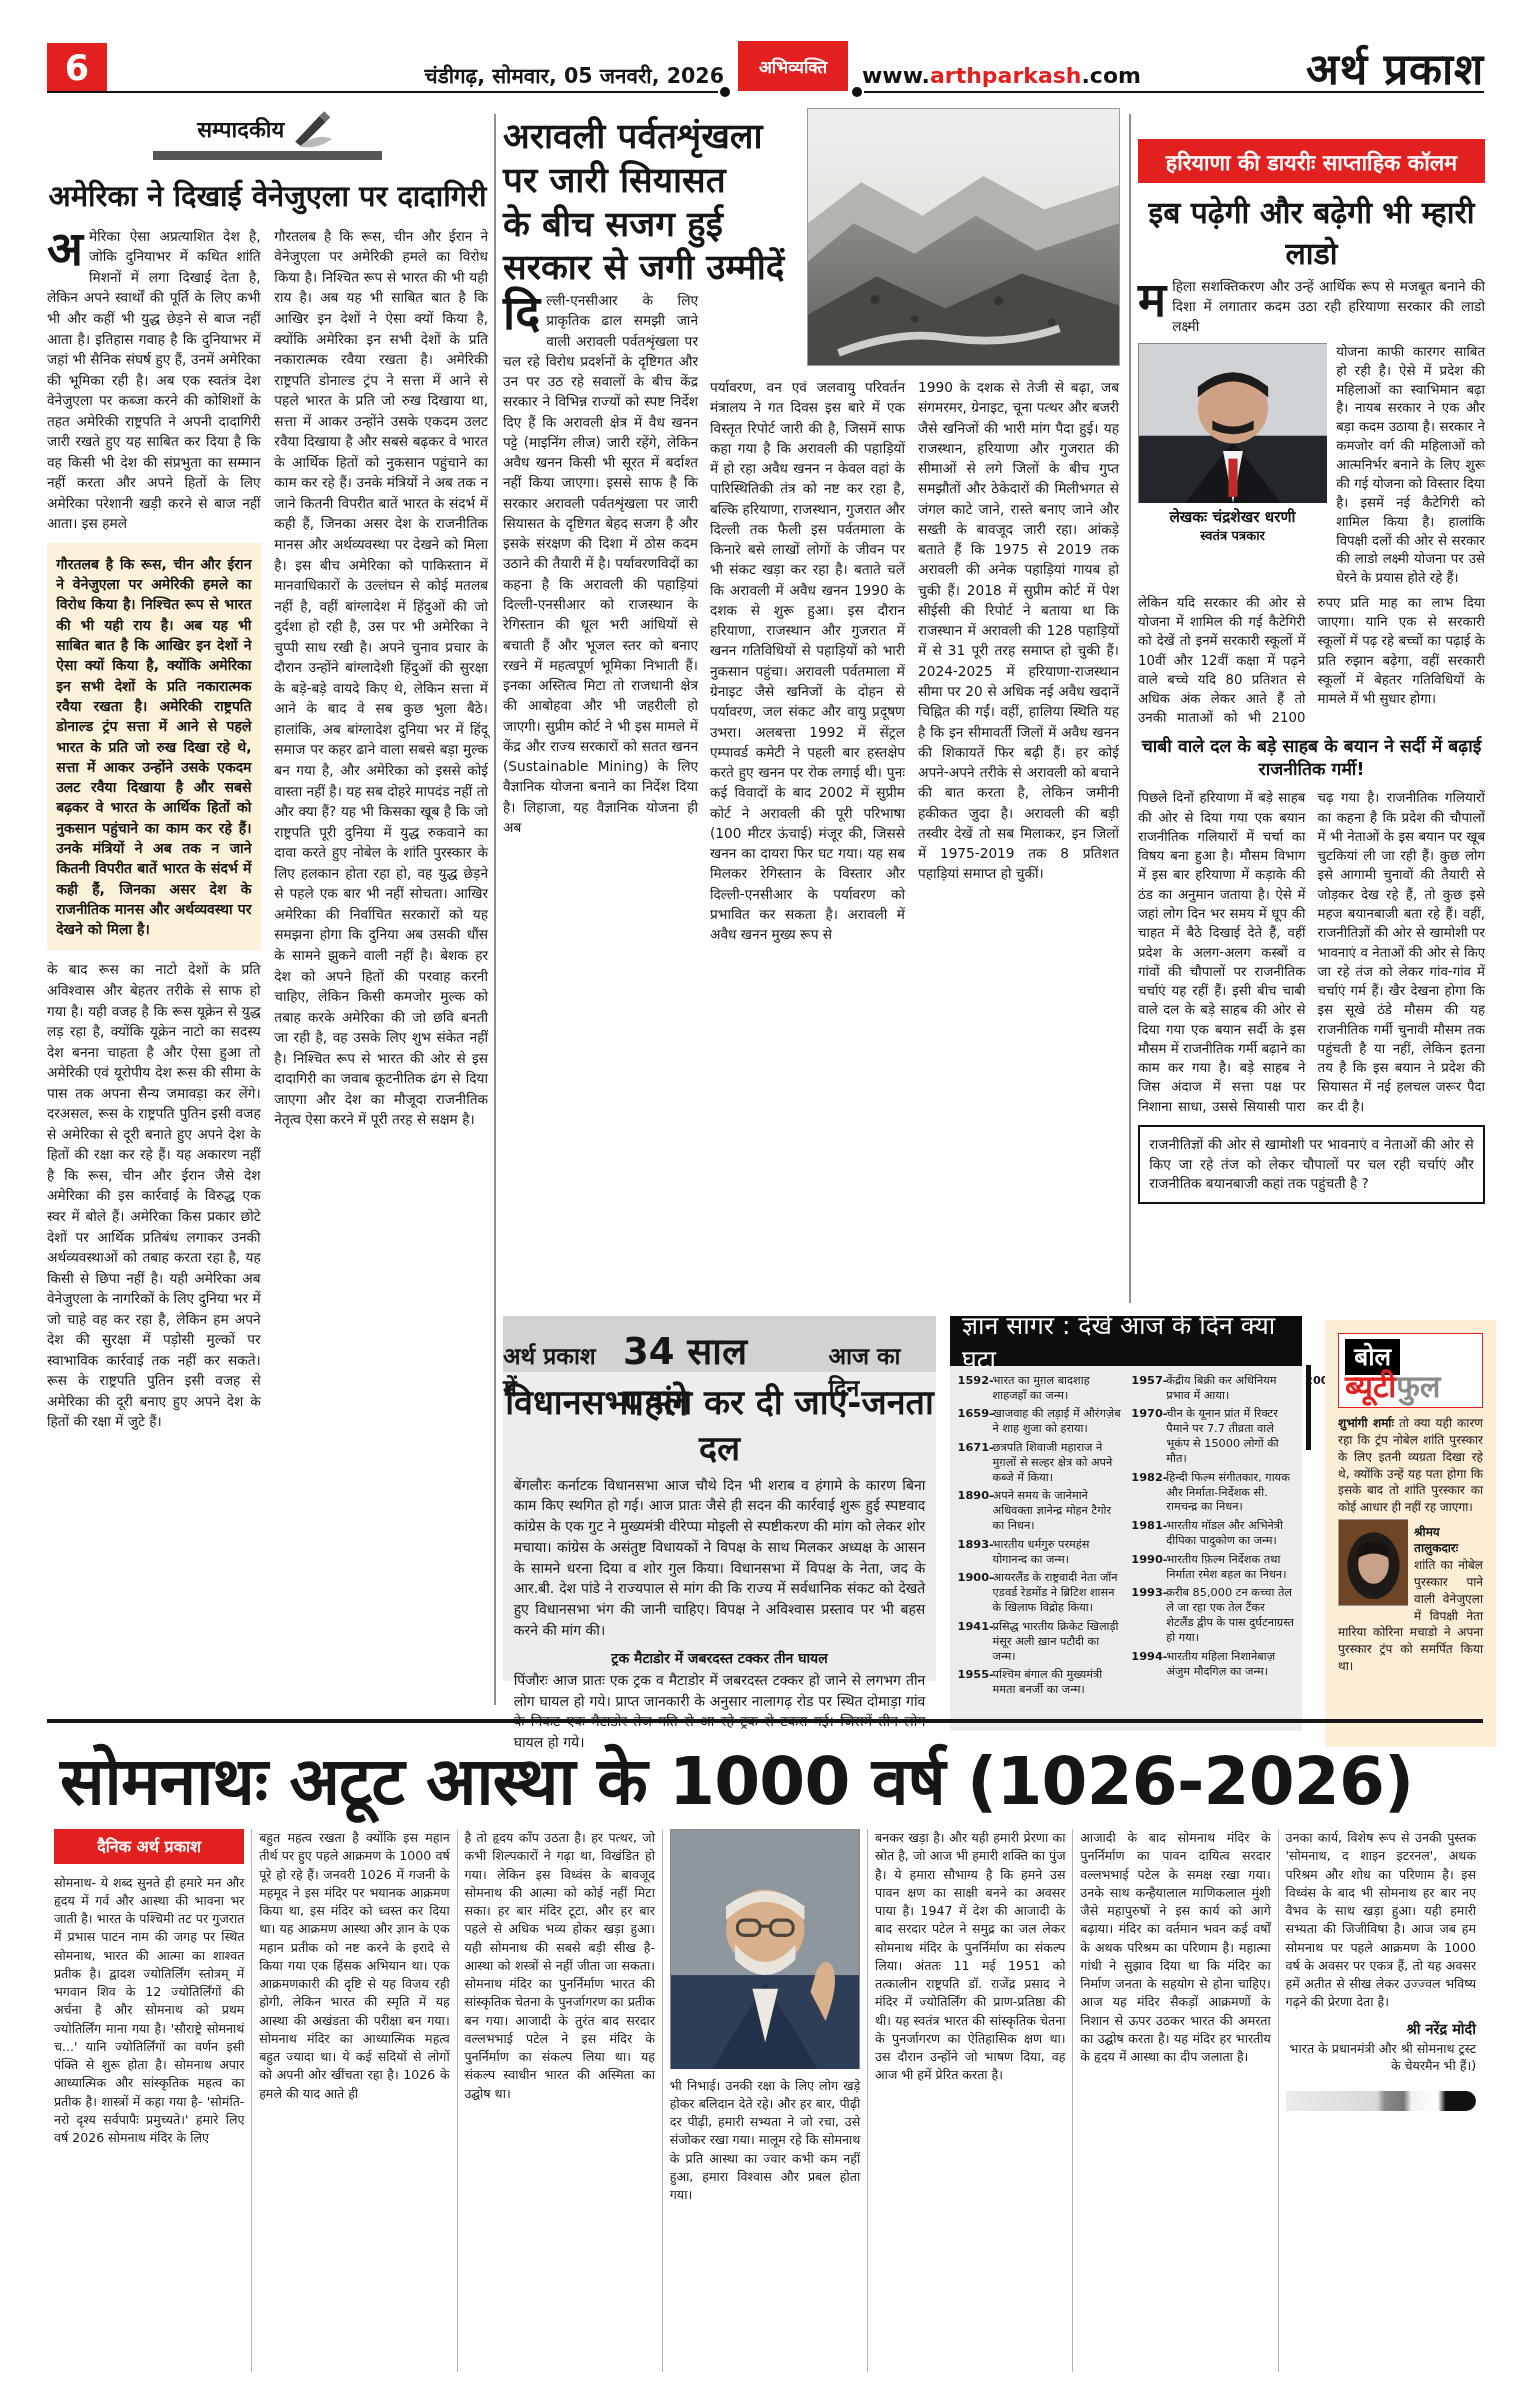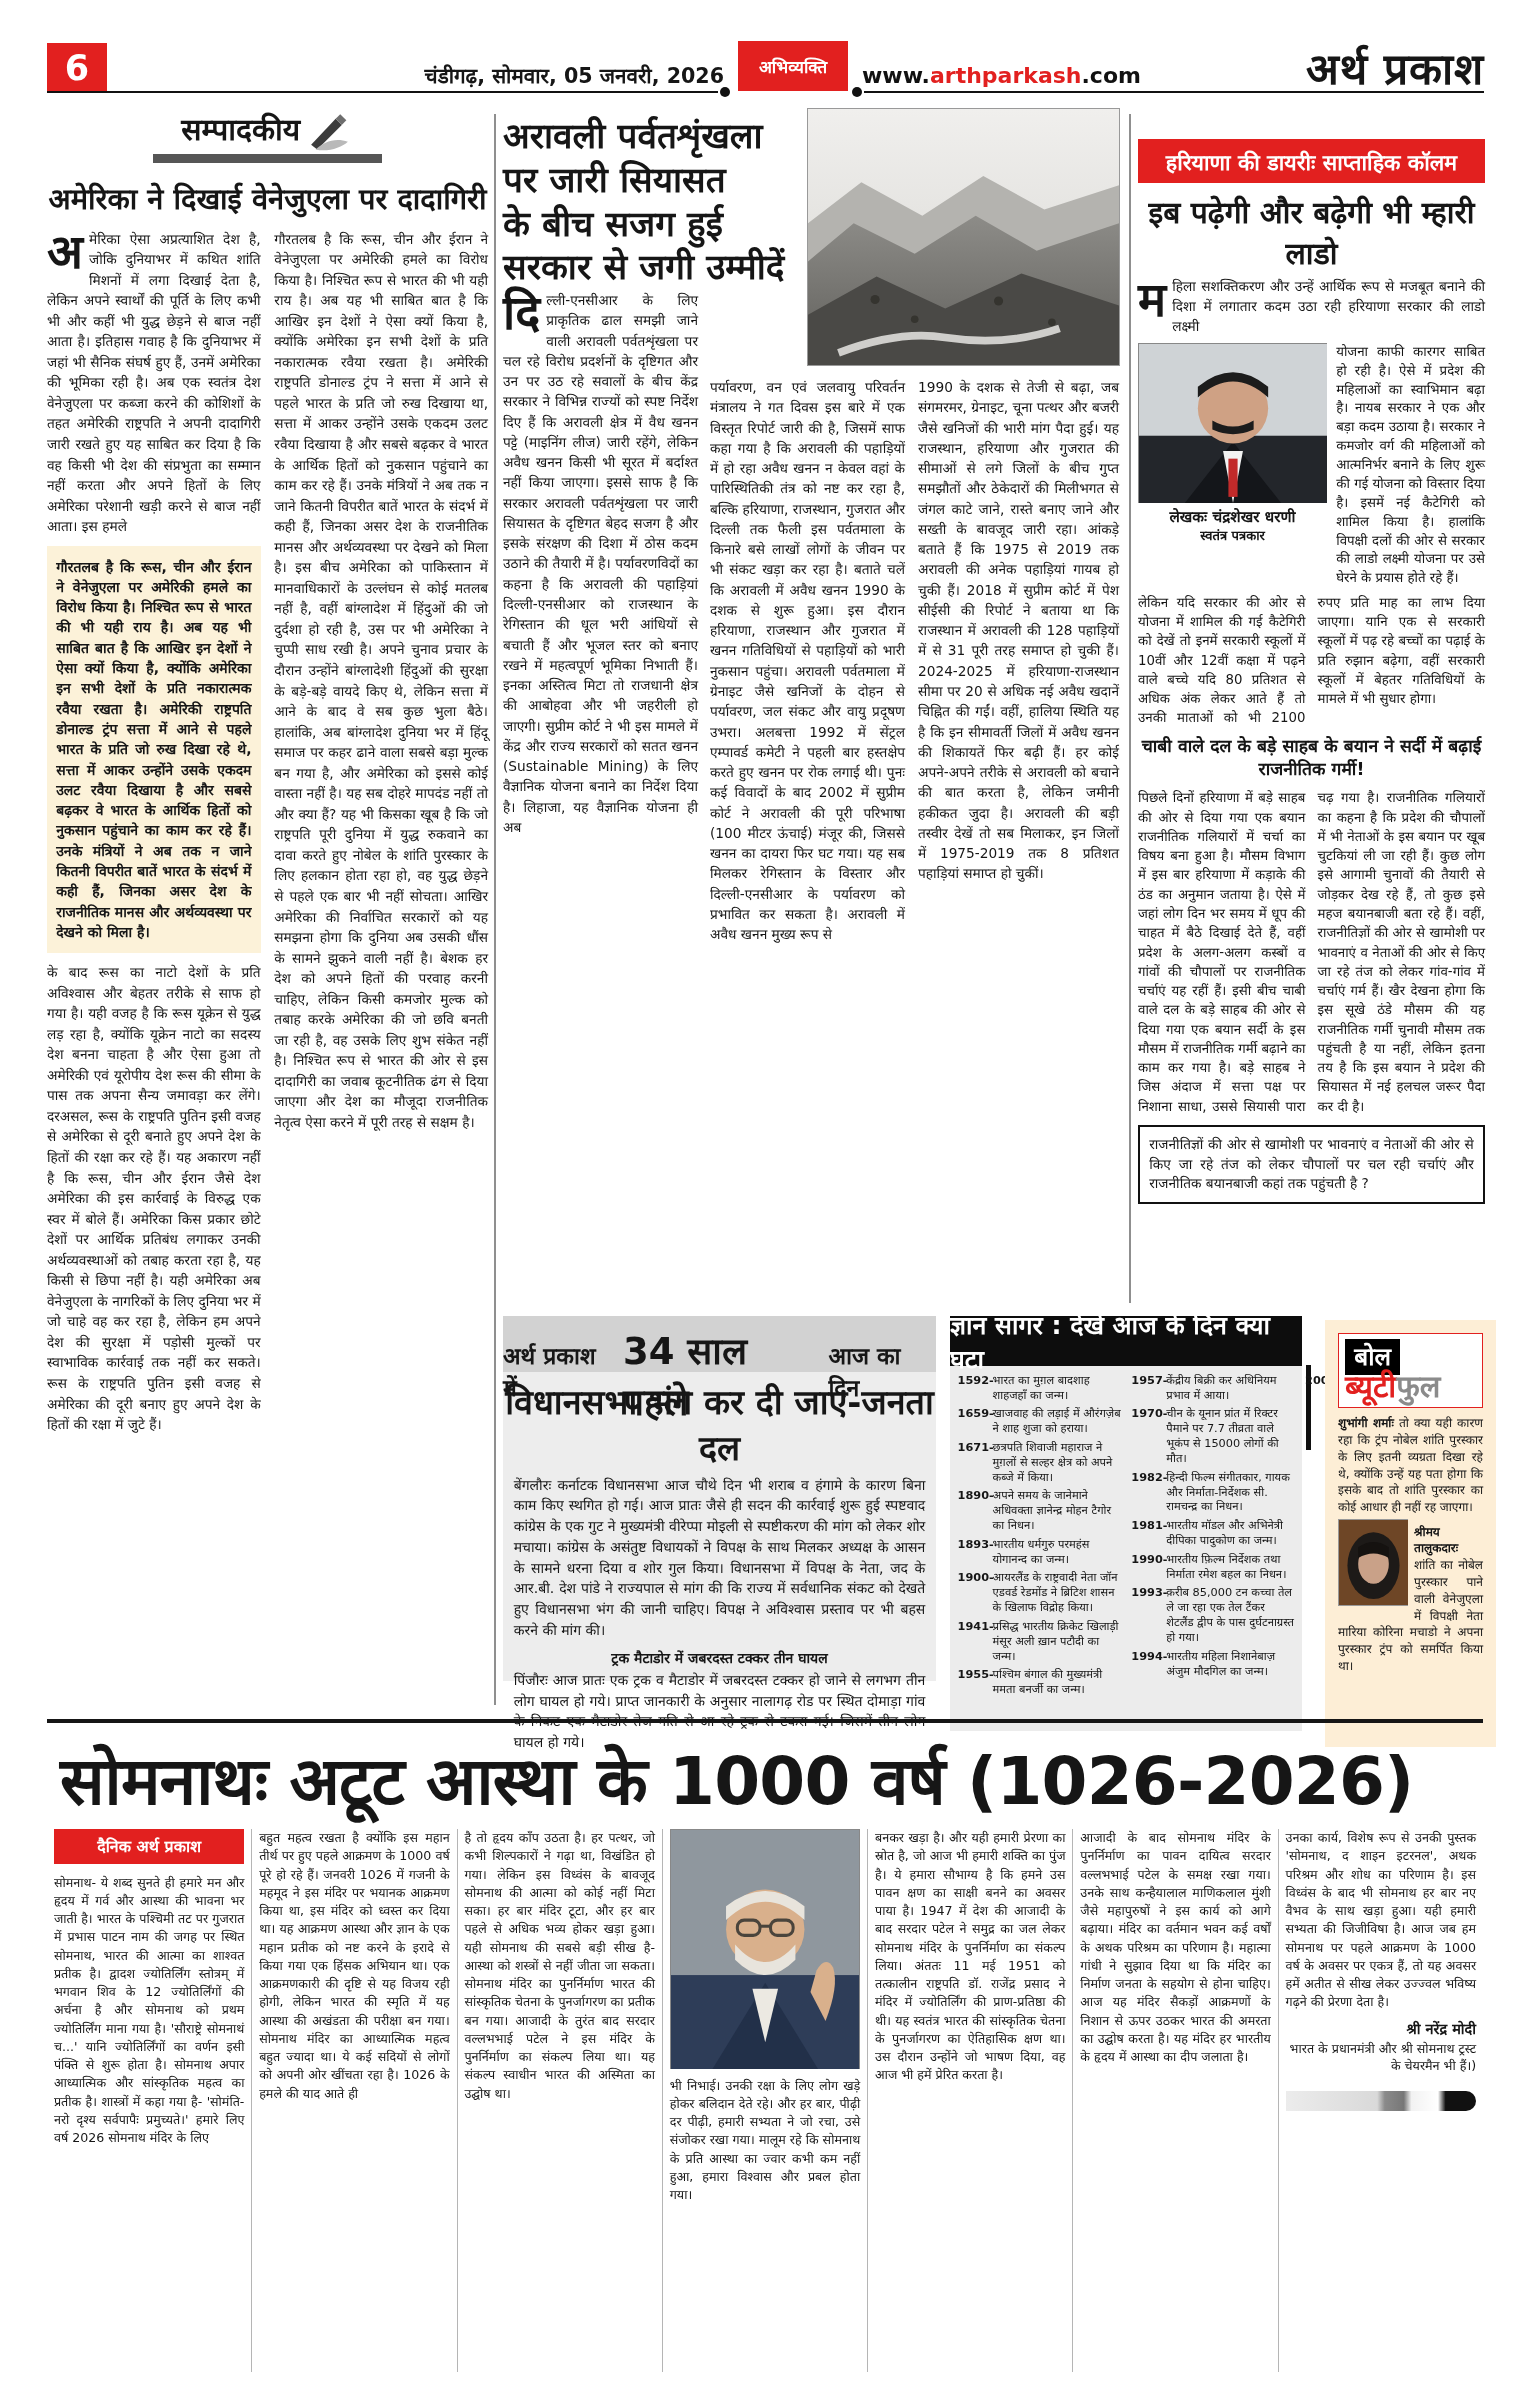--- a/index.html
+++ b/index.html
@@ -21,21 +21,21 @@
 .rseg2 { left:864px; width:620px; }
 .dot { position:absolute; top:-3.8px; width:10px; height:10px; border-radius:50%; background:#111; }
 .dot.dr { right:-12.2px; } .dot.dl { left:-12.2px; }
 
 .vrule { background:#8f8f8f; width:1.5px; }
 .vr1 { left:494px; top:114px; height:1591px; }
 .vr2 { left:1129px; top:114px; height:1189px; }
 .vbar { left:1306px; top:1365px; width:5.3px; height:85px; background:#111; }
 
 .edit { left:47px; top:108px; width:441px; height:1598px; }
-.edit-label { text-align:center; font-size:30px; font-weight:bold; }
+.edit-label { text-align:center; font-size:22px; font-weight:bold; }
 .edit-label svg { vertical-align:-10.7px; margin-left:4.6px; }
 .edit-bar { width:229px; height:9.2px; background:#565656; margin:3.1px auto 20px auto; }
 .edit-headline { font-size:29px; font-weight:bold; text-align:center; line-height:1.15; margin-bottom:12.2px; }
 .edit-cols { display:flex; gap:13.7px; }
 .edit-col { flex:1; font-size:13.7px; line-height:1.5; }
 .dropcap { float:left; font-size:47px; line-height:.85; font-weight:bold; padding:3.1px 6.1px 0 0; }
 .quote-box { background:#fcf2d9; padding:10.7px 9.2px; font-weight:bold; font-size:14px; line-height:1.45; margin:9.2px 0; }
 
 .arv { left:503px; top:108px; width:616px; height:1194px; }
 .arv-head { position:absolute; left:0; top:7px; width:305px; font-size:35px; font-weight:bold; line-height:1.25; }
@@ -61,21 +61,21 @@
 
 .ya { left:503px; top:1316px; width:433px; height:365px; background:#ededed; }
 .ya-banner { background:#d2d2d2; height:56px; display:flex; align-items:baseline; justify-content:center; gap:9.2px; padding-top:7.6px; }
 .ya-pre,.ya-post { font-size:23px; font-weight:bold; }
 .ya-big { font-size:37px; font-weight:bold; }
 .ya-headline { font-size:34px; font-weight:bold; text-align:center; padding:6.1px 0 3.1px 0; }
 .ya-body { padding:1.5px 10.7px; font-size:14px; line-height:1.48; }
 .ya-truck-head { font-size:14px; font-weight:bold; text-align:center; padding:6.1px 0 1.5px 0; }
 
 .gs { left:950px; top:1316px; width:352px; height:416px; }
-.gs-banner { background:#0d0d0d; color:#fff; height:50px; display:flex; align-items:center; justify-content:center; font-size:25px; font-weight:bold; }
+.gs-banner { background:#0d0d0d; color:#fff; height:50px; display:flex; align-items:center; justify-content:center; font-size:25px; font-weight:normal;padding-left:12px; }
 .gs-list { background:#ececec; columns:2; column-gap:10.7px; padding:7.6px 7.6px; height:365px; font-size:11.3px; line-height:1.32; }
 .gs-entry { display:flex; margin-bottom:3.8px; break-inside:avoid; }
 .gs-year { width:35px; flex:none; font-weight:bold; }
 .gs-text { flex:1; }
 
 .bol { left:1325px; top:1320px; width:171px; height:427px; background:#fdeed6; padding:13px; }
 .bol-logo { background:#fff; border:1.5px solid #e2201f; padding:4.6px 6.1px; }
 .bol-l1 { display:inline-block; background:#000; color:#fff; font-size:24.4px; font-weight:bold; padding:0 9.2px 3.1px 9.2px; }
 .bol-l2 { font-size:30.5px; font-weight:bold; line-height:1; margin-top:-3.1px;font-family:Liberation Serif, serif; }
 .bol-l2 .b-red { color:#e2201f; }

